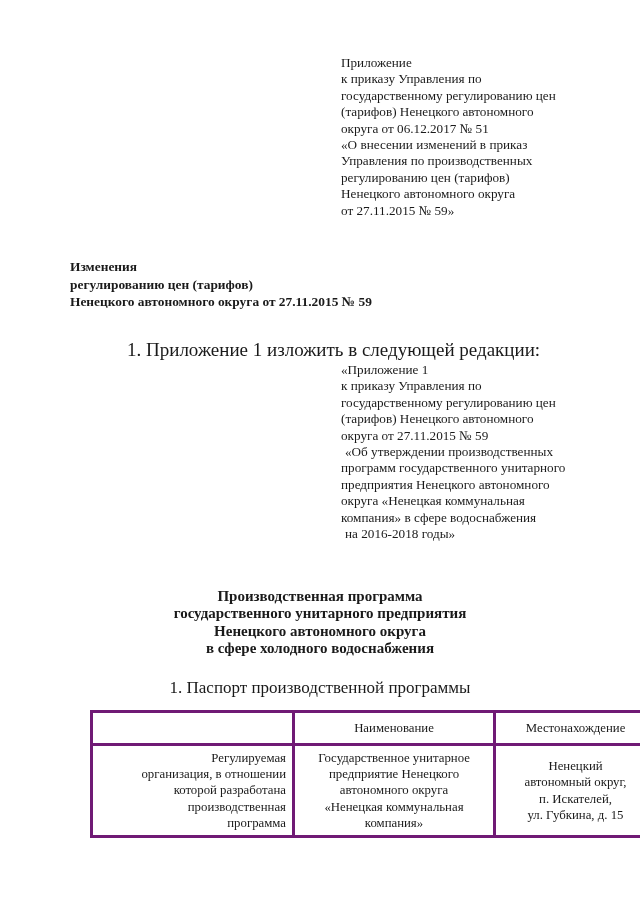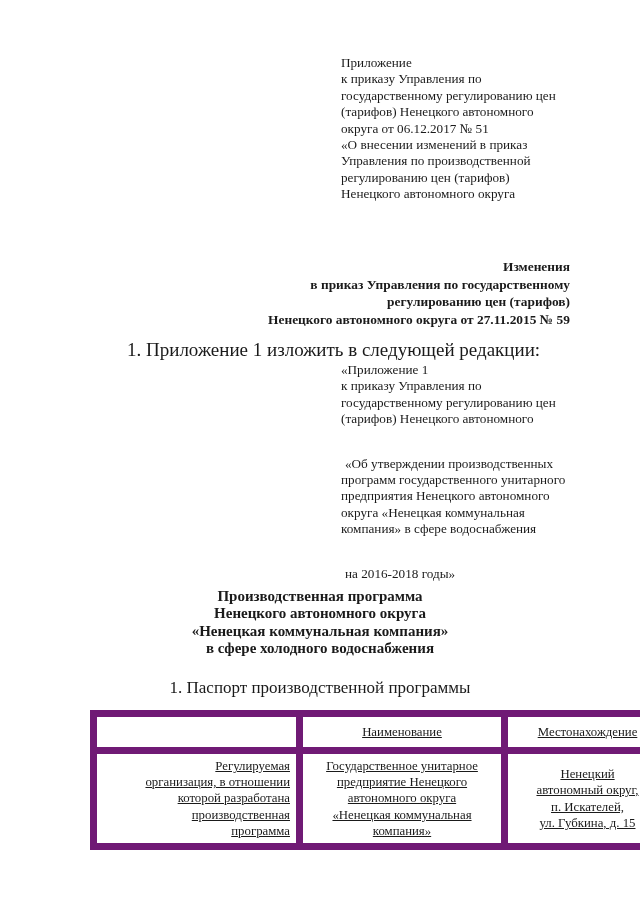--- a/index.html
+++ b/index.html
@@ -38,21 +38,21 @@
     text-align: left;
     white-space: nowrap;
   }
 
   
   .title-block {
     position: absolute;
     left: 70px;
     top: 258px;
     width: 500px;
-    text-align: right;
+    text-align: left;
   }
   .title-block .line {
     font-size: 13.4px;
     line-height: 17.6px;
     font-weight: bold;
   }
 
   
   .clause {
     position: absolute;
@@ -70,21 +70,20 @@
     width: 275px;
   }
   .quote-block .line {
     font-size: 13.2px;
     line-height: 16.4px;
     text-align: left;
     white-space: nowrap;
   }
   .quote-block .line.indent {
     padding-left: 4px;
-    margin-top: 28px;
   }
 
   
   .program-title {
     position: absolute;
     left: 70px;
     top: 588px;
     width: 500px;
     text-align: center;
   }
@@ -108,25 +107,24 @@
   
   .passport-table {
     position: absolute;
     left: 90px;
     top: 710px;
     width: 520px;
     border-collapse: collapse;
     table-layout: fixed;
   }
   .passport-table td {
-    border: 7px solid #701a75;
+    border: 3px solid #701a75;
     font-size: 12.8px;
     line-height: 16.2px;
     padding: 4px 6px;
-    text-decoration: underline;
   }
   .passport-table .col-label { width: 187px; }
   .passport-table .col-name  { width: 186px; }
   .passport-table .col-loc   { width: 147px; }
 
   .passport-table thead td {
     text-align: center;
     vertical-align: middle;
     height: 24px;
     padding: 3px 6px;
@@ -156,51 +154,52 @@
 
 <div class="page">
 
   <div class="header-block">
     <div class="line">Приложение</div>
     <div class="line">к приказу Управления по</div>
     <div class="line">государственному регулированию цен</div>
     <div class="line">(тарифов) Ненецкого автономного</div>
     <div class="line">округа от 06.12.2017 № 51</div>
     <div class="line">«О внесении изменений в приказ</div>
-    <div class="line">Управления по производственной</div>
+    <div class="line">Управления по производственных</div>
     <div class="line">регулированию цен (тарифов)</div>
     <div class="line">Ненецкого автономного округа</div>
+    <div class="line">от 27.11.2015 № 59»</div>
   </div>
 
   <div class="title-block">
     <div class="line">Изменения</div>
-    <div class="line">в приказ Управления по государственному</div>
     <div class="line">регулированию цен (тарифов)</div>
     <div class="line">Ненецкого автономного округа от 27.11.2015 № 59</div>
   </div>
 
   <div class="clause">1. Приложение 1 изложить в следующей редакции:</div>
 
   <div class="quote-block">
     <div class="line">«Приложение 1</div>
     <div class="line">к приказу Управления по</div>
     <div class="line">государственному регулированию цен</div>
     <div class="line">(тарифов) Ненецкого автономного</div>
+    <div class="line">округа от 27.11.2015 № 59</div>
     <div class="line indent">«Об утверждении производственных</div>
     <div class="line">программ государственного унитарного</div>
     <div class="line">предприятия Ненецкого автономного</div>
     <div class="line">округа «Ненецкая коммунальная</div>
     <div class="line">компания» в сфере водоснабжения</div>
     <div class="line indent">на 2016-2018 годы»</div>
   </div>
 
   <div class="program-title">
     <div class="line">Производственная программа</div>
+    <div class="line">государственного унитарного предприятия</div>
     <div class="line">Ненецкого автономного округа</div>
-    <div class="line">«Ненецкая коммунальная компания»</div>
     <div class="line">в сфере холодного водоснабжения</div>
   </div>
 
   <div class="section-heading">1. Паспорт производственной программы</div>
 
   <table class="passport-table">
     <thead>
       <tr>
         <td class="col-label blank"></td>
         <td class="col-name">Наименование</td>

